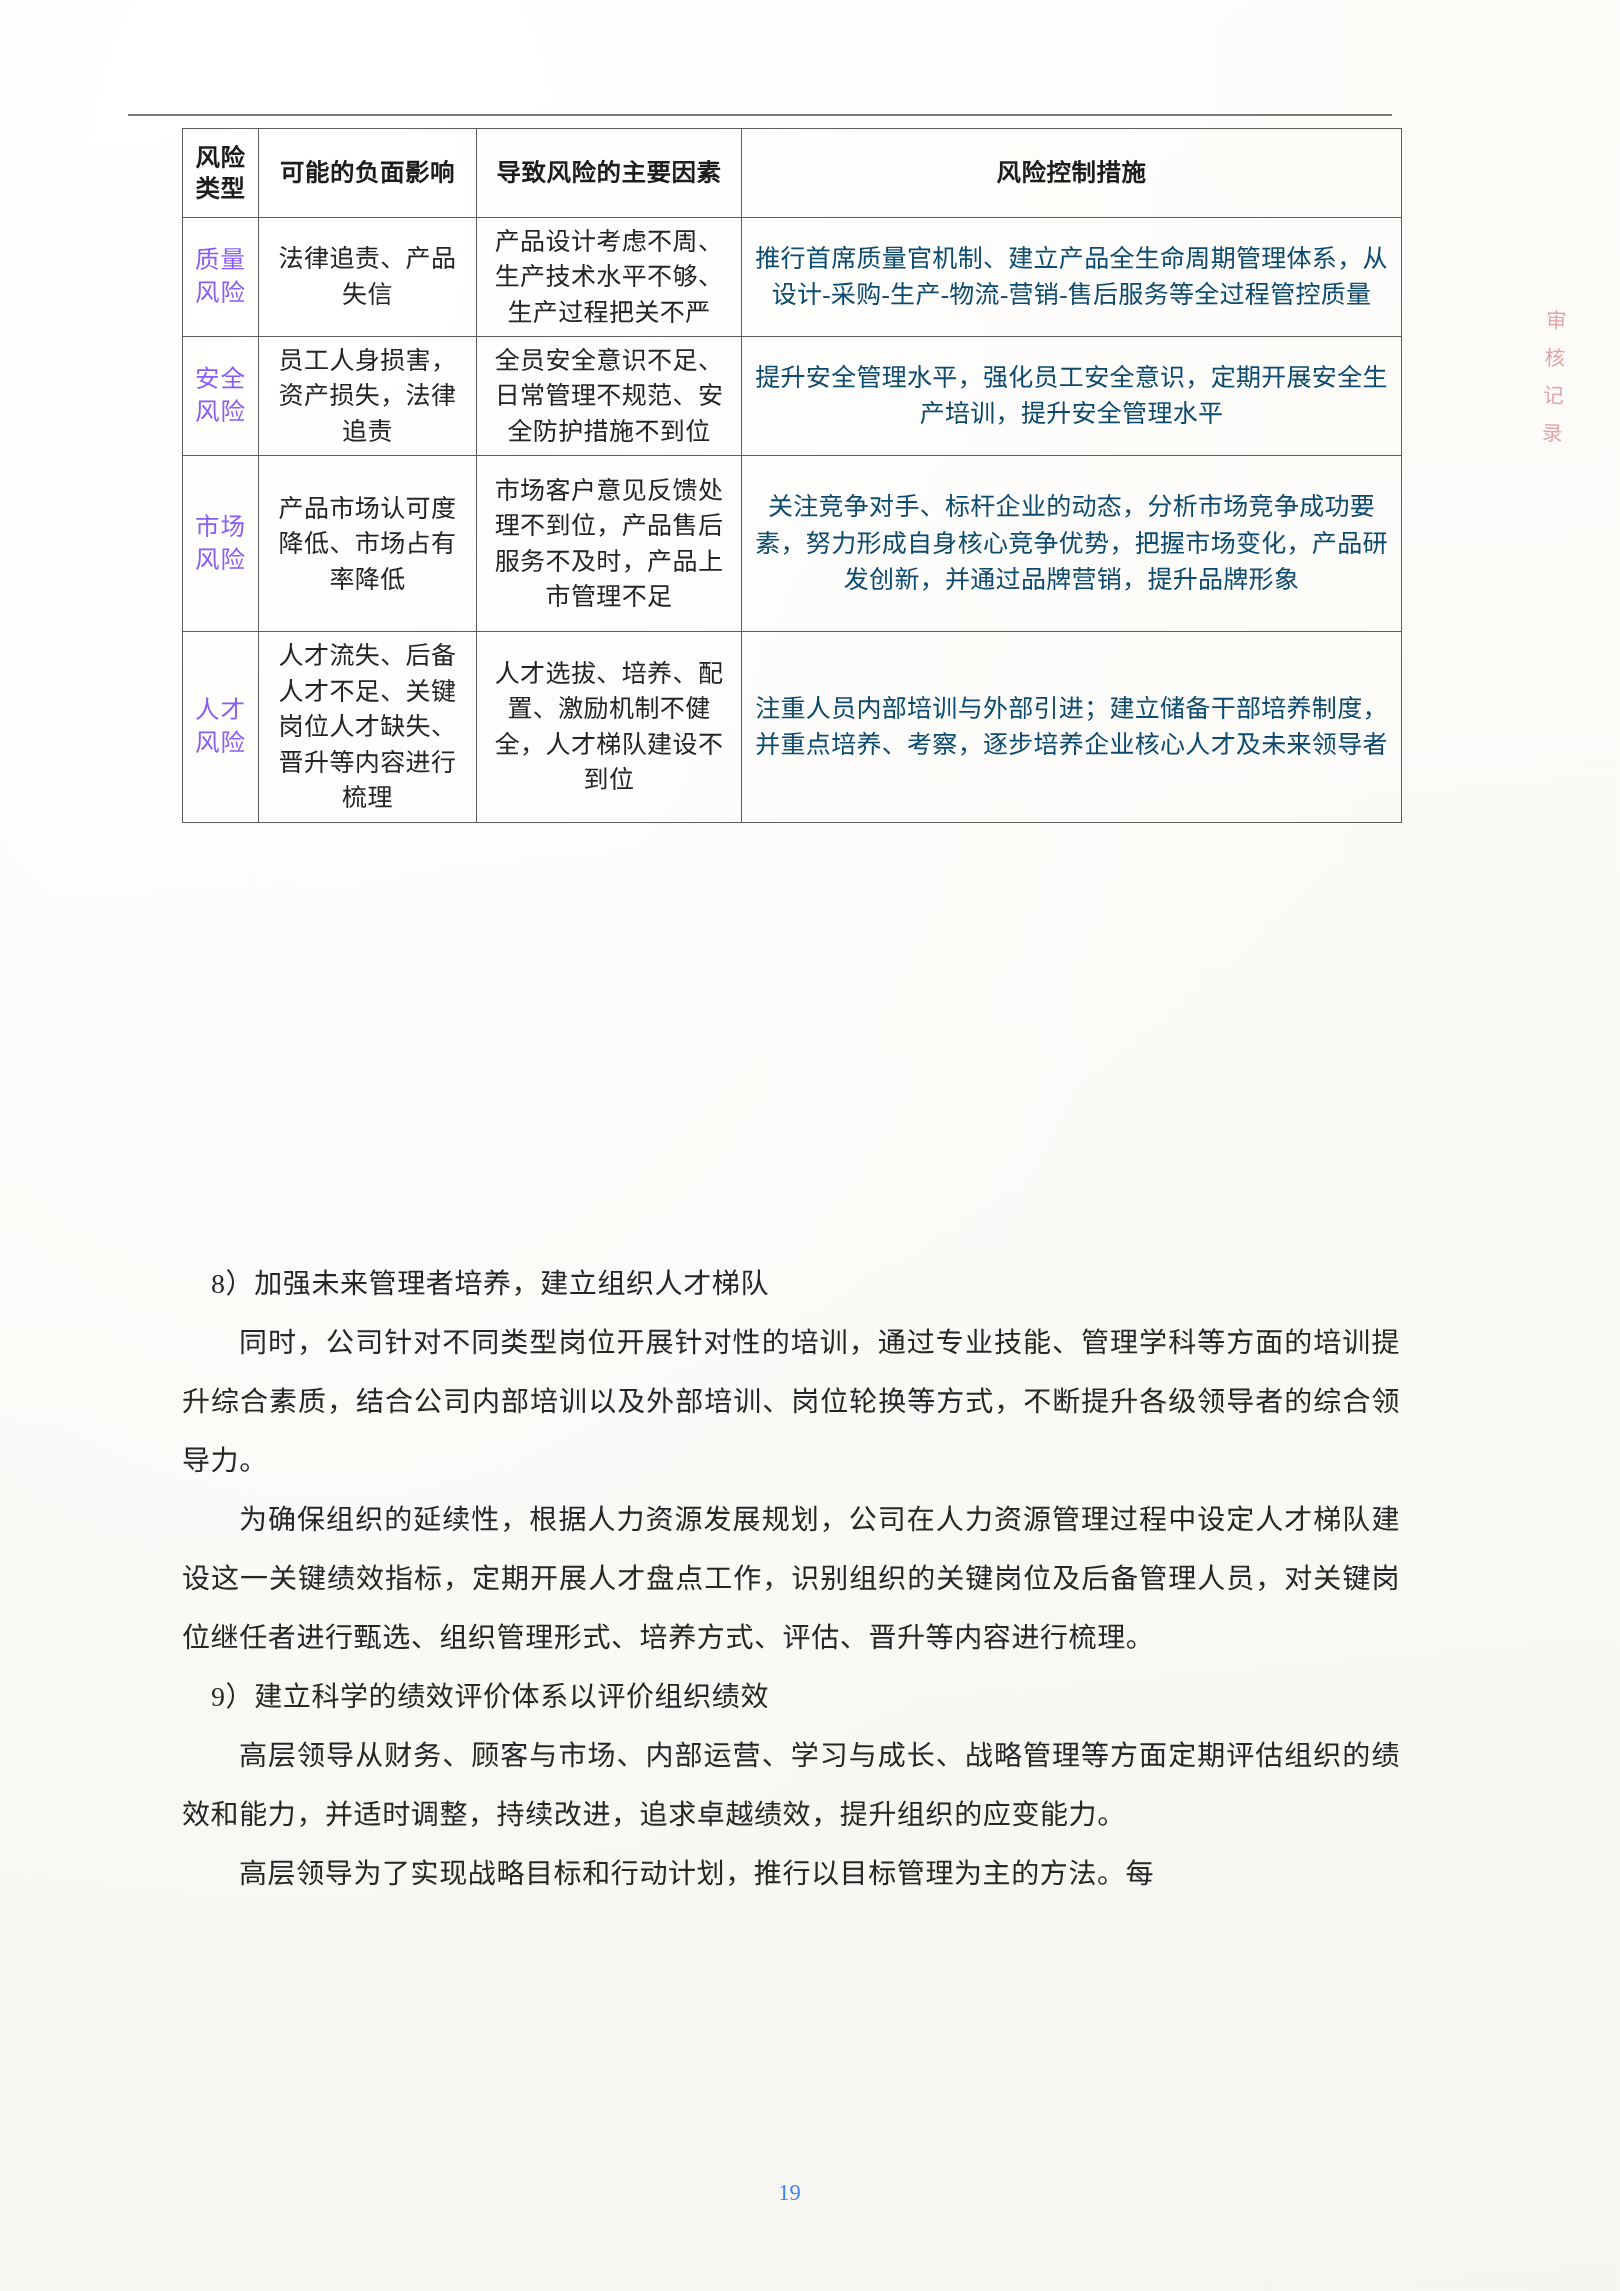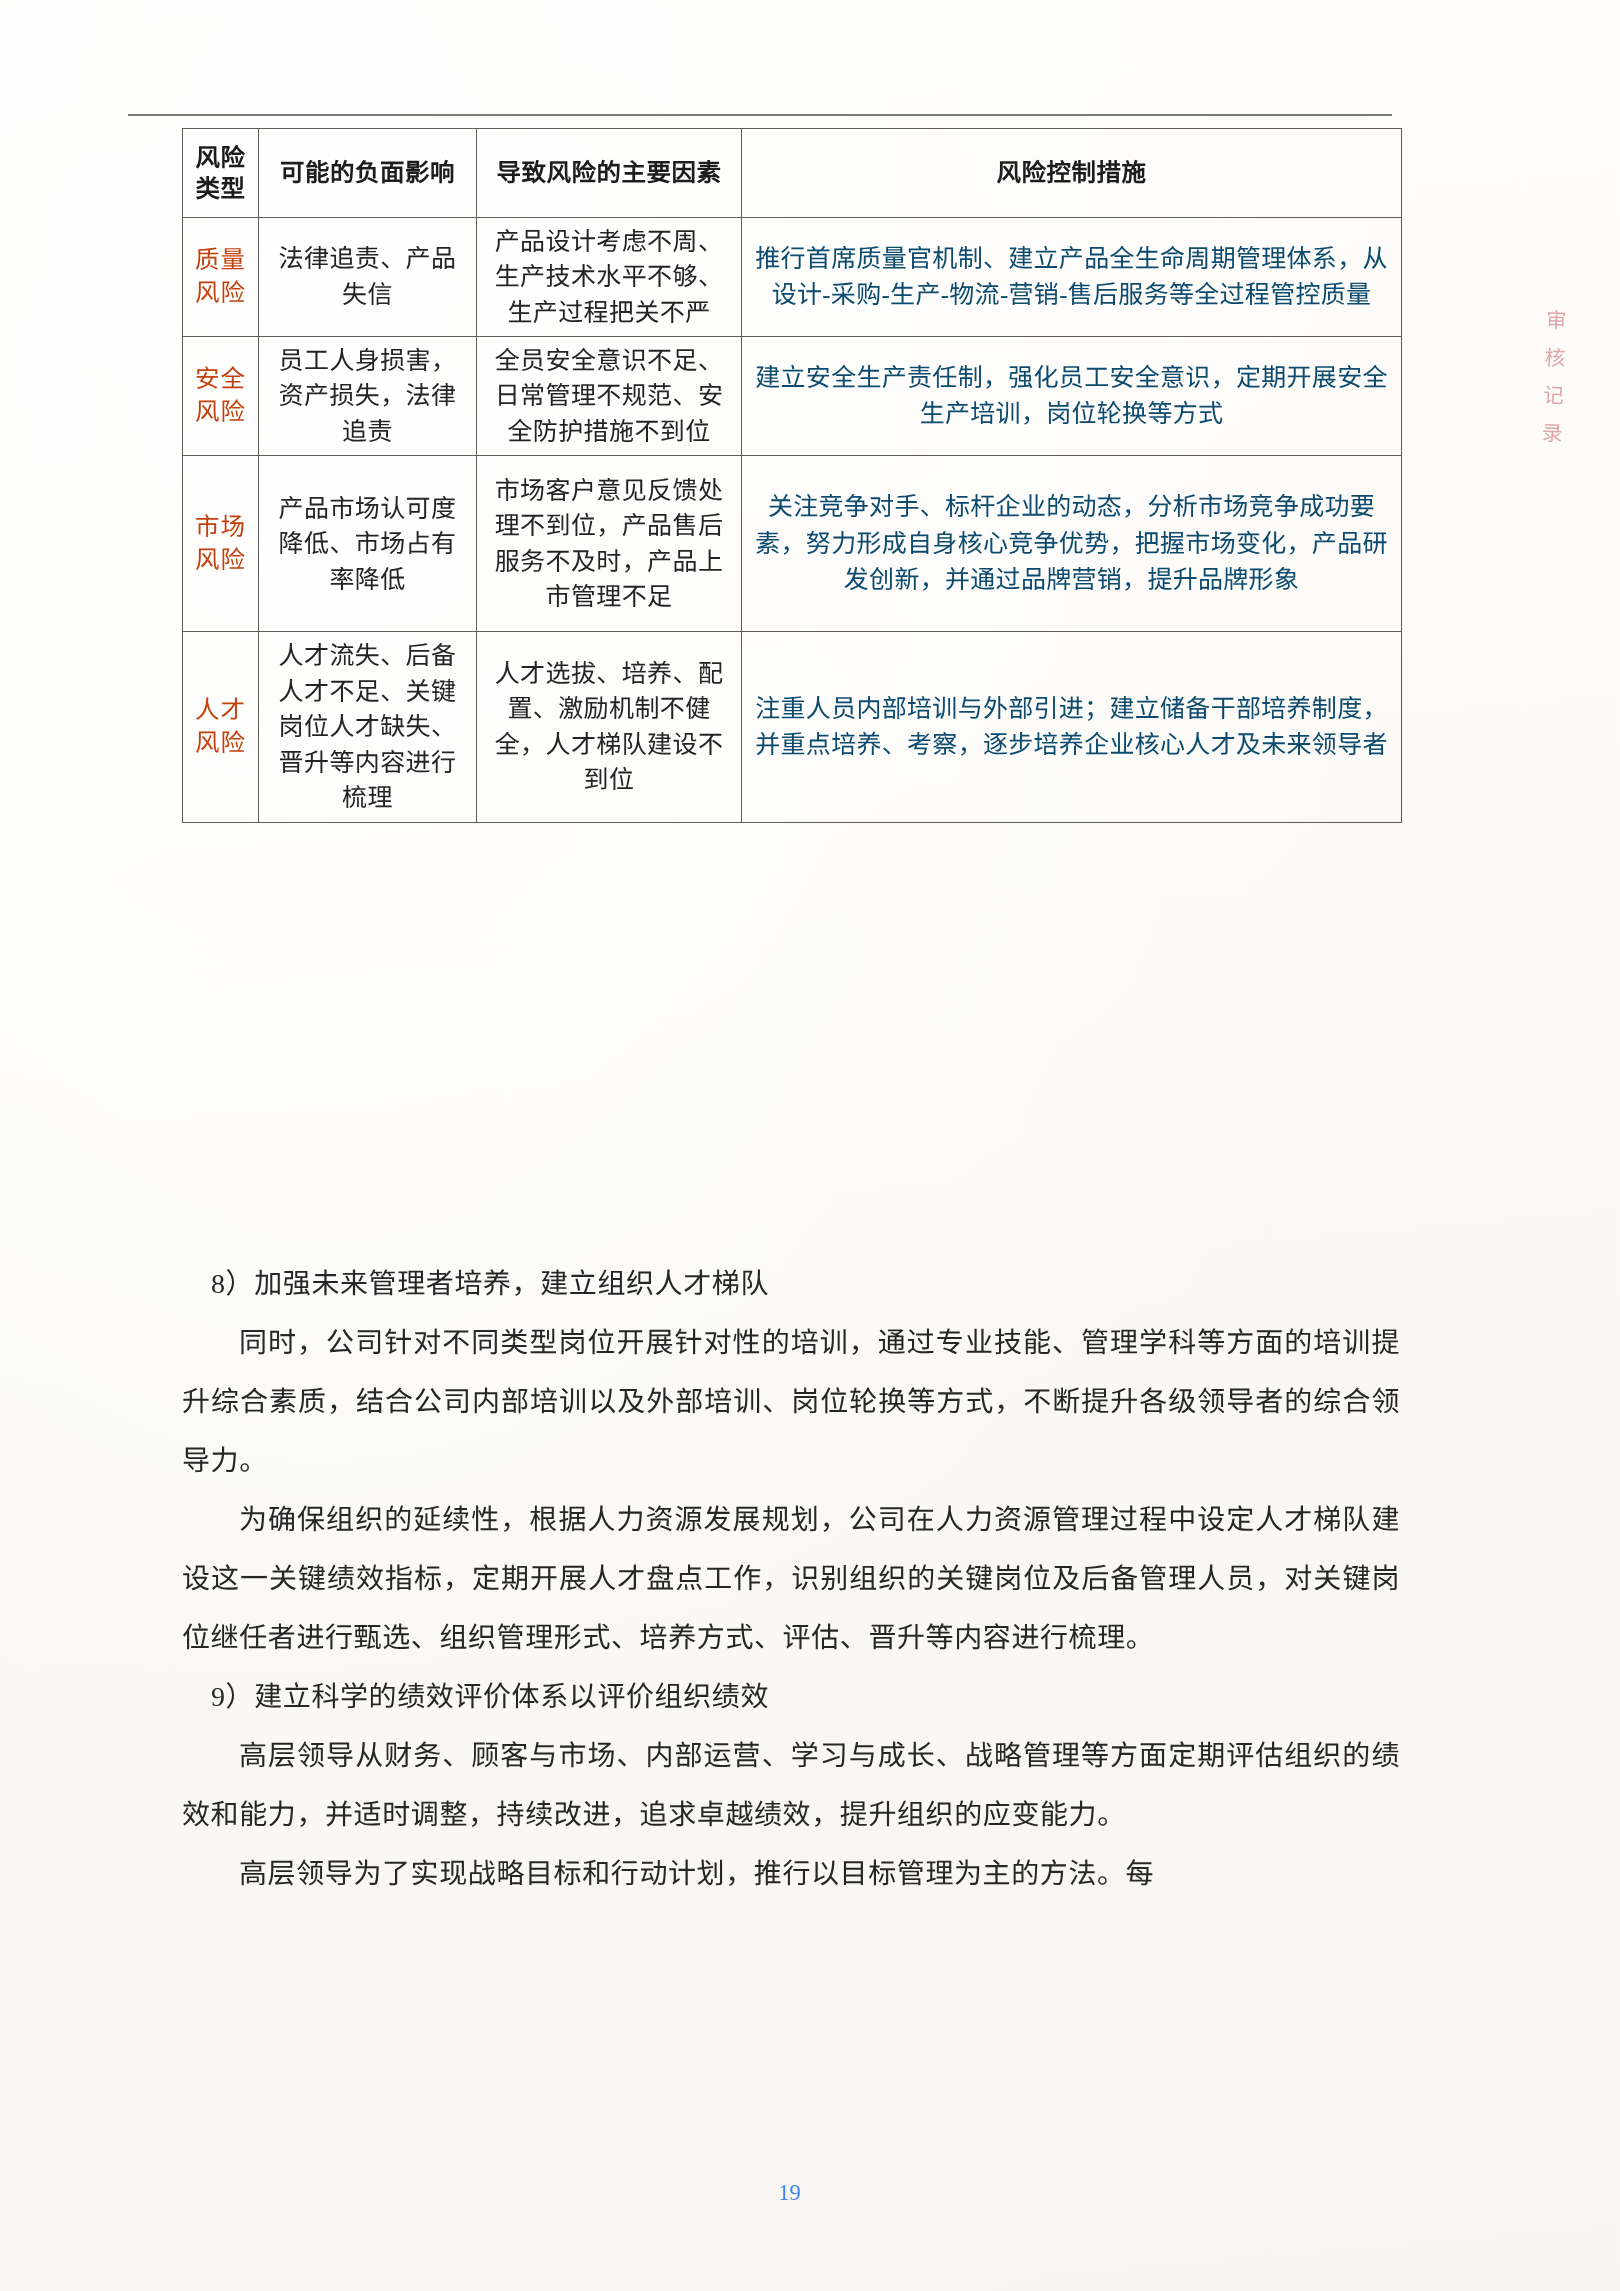--- a/index.html
+++ b/index.html
@@ -77,21 +77,21 @@
     font-size: 24.5px;
     line-height: 1.32;
     padding: 5.9px 3.9px;
   }
   td.cell-type {
     font-size: 24.5px;
     line-height: 1.34;
     letter-spacing: 1px;
     padding: 9.8px 5.9px;
     word-break: break-all;
-    color: #c2410c;
+    color: #8b5cf6;
   }
   td.cell-body {
     font-size: 25px;
     line-height: 1.42;
     letter-spacing: 0.4px;
     color: #242424;
     padding: 11.8px 9.8px;
   }
   td.cell-ctrl {
     font-size: 25px;
@@ -186,21 +186,21 @@
         <tr class="r1">
           <td class="cell-type">质量风险</td>
           <td class="cell-body">法律追责、产品失信</td>
           <td class="cell-body">产品设计考虑不周、生产技术水平不够、生产过程把关不严</td>
           <td class="cell-ctrl">推行首席质量官机制、建立产品全生命周期管理体系，从设计-采购-生产-物流-营销-售后服务等全过程管控质量</td>
         </tr>
         <tr class="r2">
           <td class="cell-type">安全风险</td>
           <td class="cell-body">员工人身损害，资产损失，法律追责</td>
           <td class="cell-body">全员安全意识不足、日常管理不规范、安全防护措施不到位</td>
-          <td class="cell-ctrl">建立安全生产责任制，强化员工安全意识，定期开展安全生产培训，岗位轮换等方式</td>
+          <td class="cell-ctrl">提升安全管理水平，强化员工安全意识，定期开展安全生产培训，提升安全管理水平</td>
         </tr>
         <tr class="r4">
           <td class="cell-type">市场风险</td>
           <td class="cell-body">产品市场认可度降低、市场占有率降低</td>
           <td class="cell-body">市场客户意见反馈处理不到位，产品售后服务不及时，产品上市管理不足</td>
           <td class="cell-ctrl">关注竞争对手、标杆企业的动态，分析市场竞争成功要素，努力形成自身核心竞争优势，把握市场变化，产品研发创新，并通过品牌营销，提升品牌形象</td>
         </tr>
         <tr class="r5">
           <td class="cell-type">人才风险</td>
           <td class="cell-body">人才流失、后备人才不足、关键岗位人才缺失、晋升等内容进行梳理</td>

